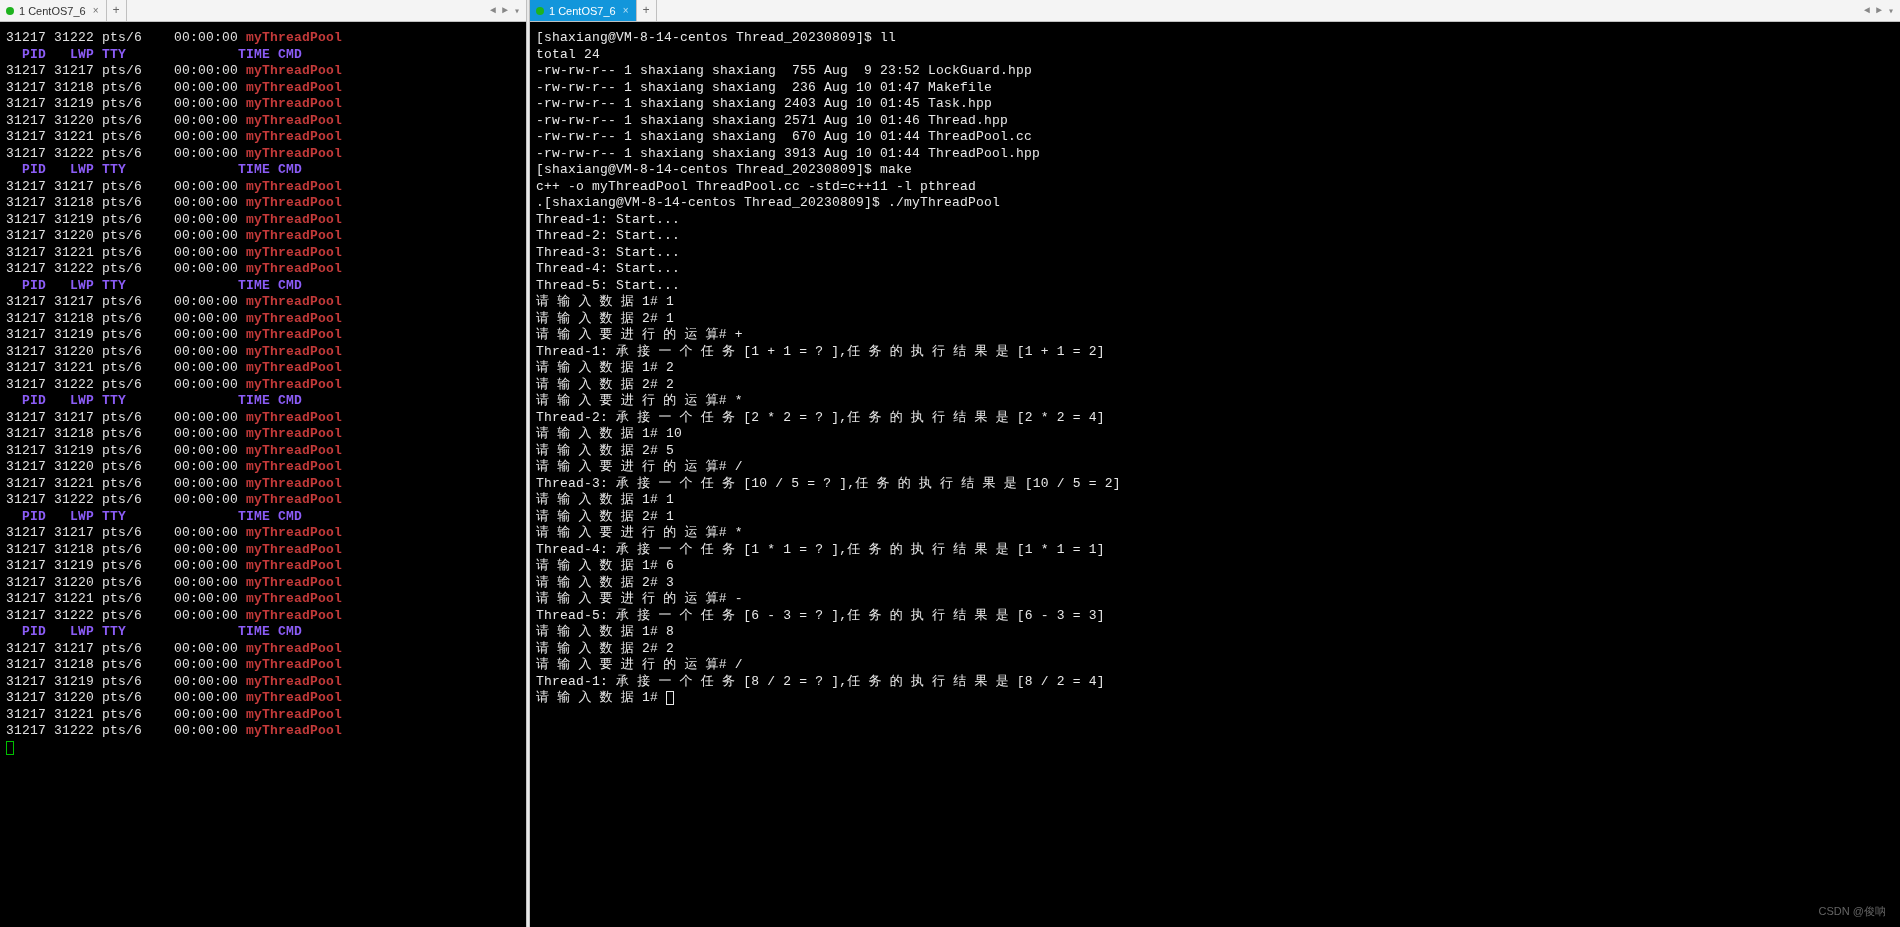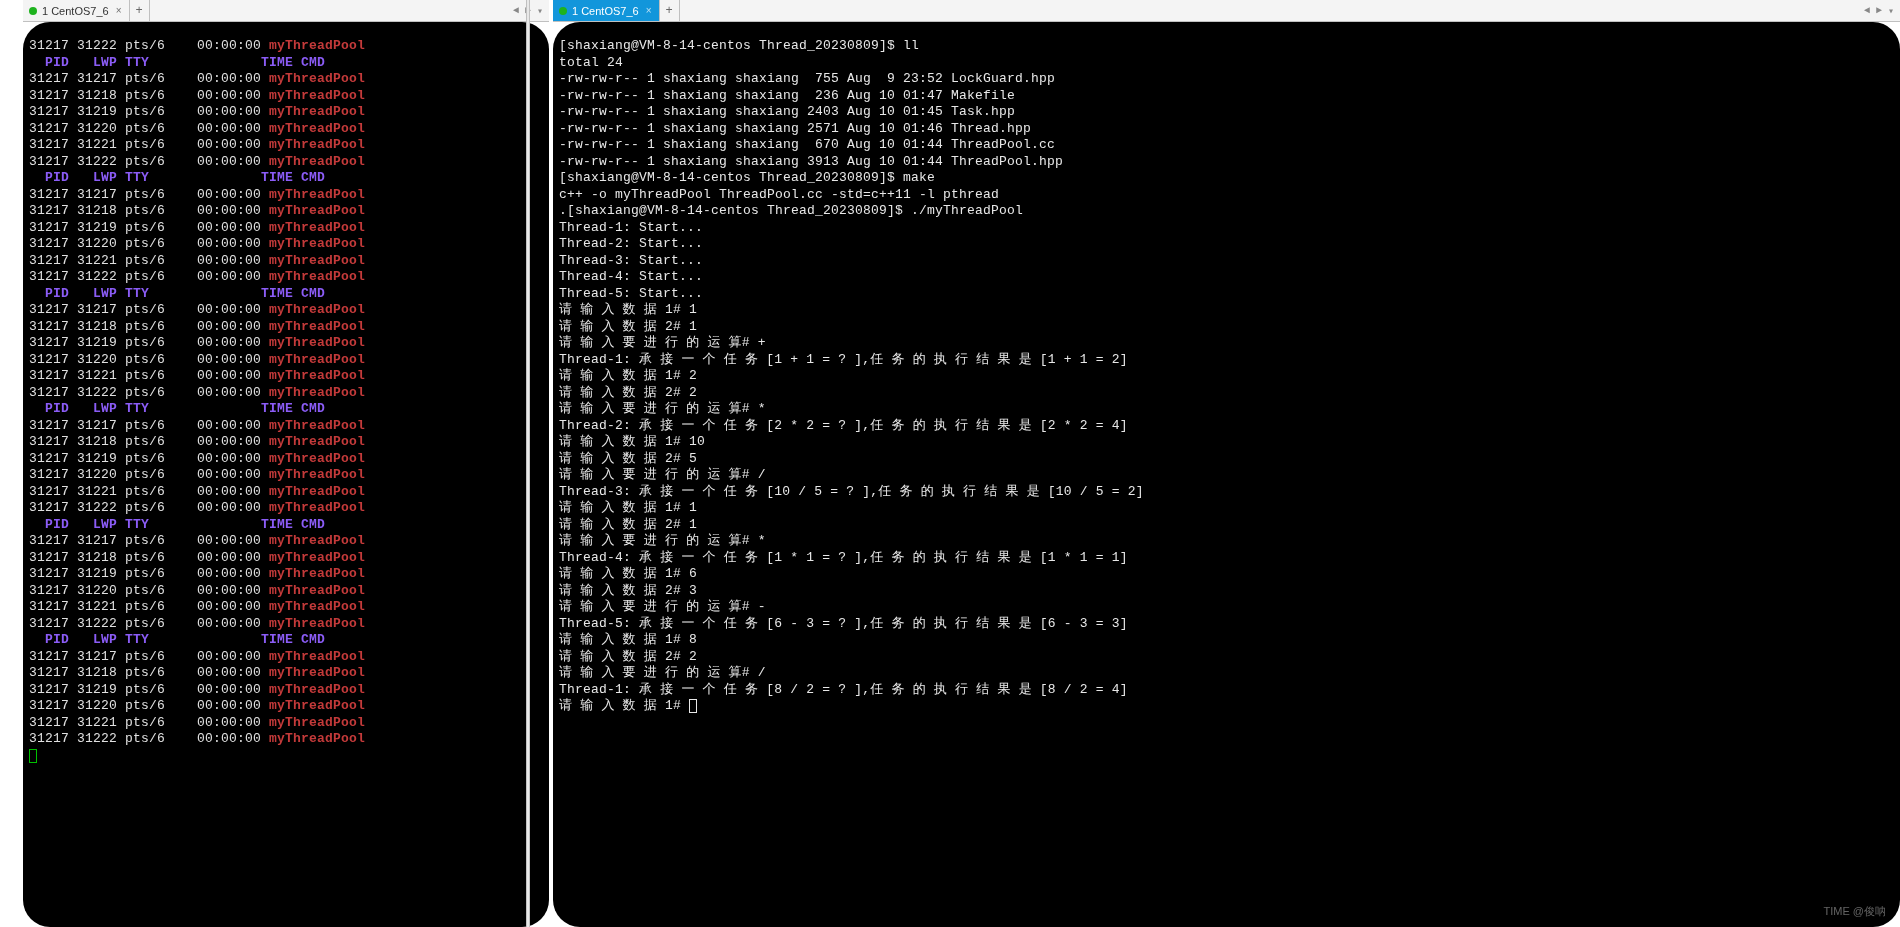--- a/index.html
+++ b/index.html
@@ -11,21 +11,20 @@
     width: 1900px;
     height: 927px;
     position: relative;
   }
   .pane {
     position: absolute;
     top: 0;
     bottom: 0;
     display: flex;
     flex-direction: column;
-    margin-left: 23px;
   }
   .left-pane { left: 0; width: 526px; }
   .right-pane { left: 530px; right: 0; }
   .divider {
     position: absolute;
     top: 0; bottom: 0;
     left: 526px;
     width: 4px;
     background: #e8e8e8;
     border-left: 1px solid #c0c0c0;
@@ -59,26 +58,25 @@
   }
   .tab-nav {
     position: absolute; right: 0; top: 0; bottom: 0;
     display: flex; align-items: center; gap: 6px; padding: 0 6px;
     color: #888; font-size: 10px;
   }
   .term {
     flex: 1;
     background: #000;
     color: #e8e8e8;
-    padding: 16px 6px 6px 6px;
+    padding: 8px 6px 6px 6px;
     overflow: hidden;
     line-height: 16.5px;
     white-space: pre;
     letter-spacing: 0.2px;
-    border-radius: 27px;
   }
   .cmd { color: #e0e0e0; }
   .proc { color: #c43a3a; font-weight: bold; }
   .head { color: #8b5cf6; font-weight: bold; }
   .cursor {
     display: inline-block;
     width: 8px; height: 14px;
     border: 1px solid #e8e8e8;
     vertical-align: text-bottom;
   }
@@ -123,13 +121,13 @@
     <div class="newtab">+</div>
     <div class="tab-nav">
       <span>◄</span>
       <span>►</span>
       <span>▾</span>
     </div>
   </div>
   <div class="term" id="right-term"><div>[shaxiang@VM-8-14-centos Thread_20230809]$ ll</div><div>total 24</div><div>-rw-rw-r-- 1 shaxiang shaxiang  755 Aug  9 23:52 LockGuard.hpp</div><div>-rw-rw-r-- 1 shaxiang shaxiang  236 Aug 10 01:47 Makefile</div><div>-rw-rw-r-- 1 shaxiang shaxiang 2403 Aug 10 01:45 Task.hpp</div><div>-rw-rw-r-- 1 shaxiang shaxiang 2571 Aug 10 01:46 Thread.hpp</div><div>-rw-rw-r-- 1 shaxiang shaxiang  670 Aug 10 01:44 ThreadPool.cc</div><div>-rw-rw-r-- 1 shaxiang shaxiang 3913 Aug 10 01:44 ThreadPool.hpp</div><div>[shaxiang@VM-8-14-centos Thread_20230809]$ make</div><div>c++ -o myThreadPool ThreadPool.cc -std=c++11 -l pthread</div><div>.[shaxiang@VM-8-14-centos Thread_20230809]$ ./myThreadPool</div><div>Thread-1: Start...</div><div>Thread-2: Start...</div><div>Thread-3: Start...</div><div>Thread-4: Start...</div><div>Thread-5: Start...</div><div>请 输 入 数 据 1# 1</div><div>请 输 入 数 据 2# 1</div><div>请 输 入 要 进 行 的 运 算# +</div><div>Thread-1: 承 接 一 个 任 务 [1 + 1 = ? ],任 务 的 执 行 结 果 是 [1 + 1 = 2]</div><div>请 输 入 数 据 1# 2</div><div>请 输 入 数 据 2# 2</div><div>请 输 入 要 进 行 的 运 算# *</div><div>Thread-2: 承 接 一 个 任 务 [2 * 2 = ? ],任 务 的 执 行 结 果 是 [2 * 2 = 4]</div><div>请 输 入 数 据 1# 10</div><div>请 输 入 数 据 2# 5</div><div>请 输 入 要 进 行 的 运 算# /</div><div>Thread-3: 承 接 一 个 任 务 [10 / 5 = ? ],任 务 的 执 行 结 果 是 [10 / 5 = 2]</div><div>请 输 入 数 据 1# 1</div><div>请 输 入 数 据 2# 1</div><div>请 输 入 要 进 行 的 运 算# *</div><div>Thread-4: 承 接 一 个 任 务 [1 * 1 = ? ],任 务 的 执 行 结 果 是 [1 * 1 = 1]</div><div>请 输 入 数 据 1# 6</div><div>请 输 入 数 据 2# 3</div><div>请 输 入 要 进 行 的 运 算# -</div><div>Thread-5: 承 接 一 个 任 务 [6 - 3 = ? ],任 务 的 执 行 结 果 是 [6 - 3 = 3]</div><div>请 输 入 数 据 1# 8</div><div>请 输 入 数 据 2# 2</div><div>请 输 入 要 进 行 的 运 算# /</div><div>Thread-1: 承 接 一 个 任 务 [8 / 2 = ? ],任 务 的 执 行 结 果 是 [8 / 2 = 4]</div><div>请 输 入 数 据 1# <span class="cursor"></span></div></div>
 </div>
 
-<div class="watermark">TIME @俊呐</div>
+<div class="watermark">CSDN @俊呐</div>
 
 </body></html>

